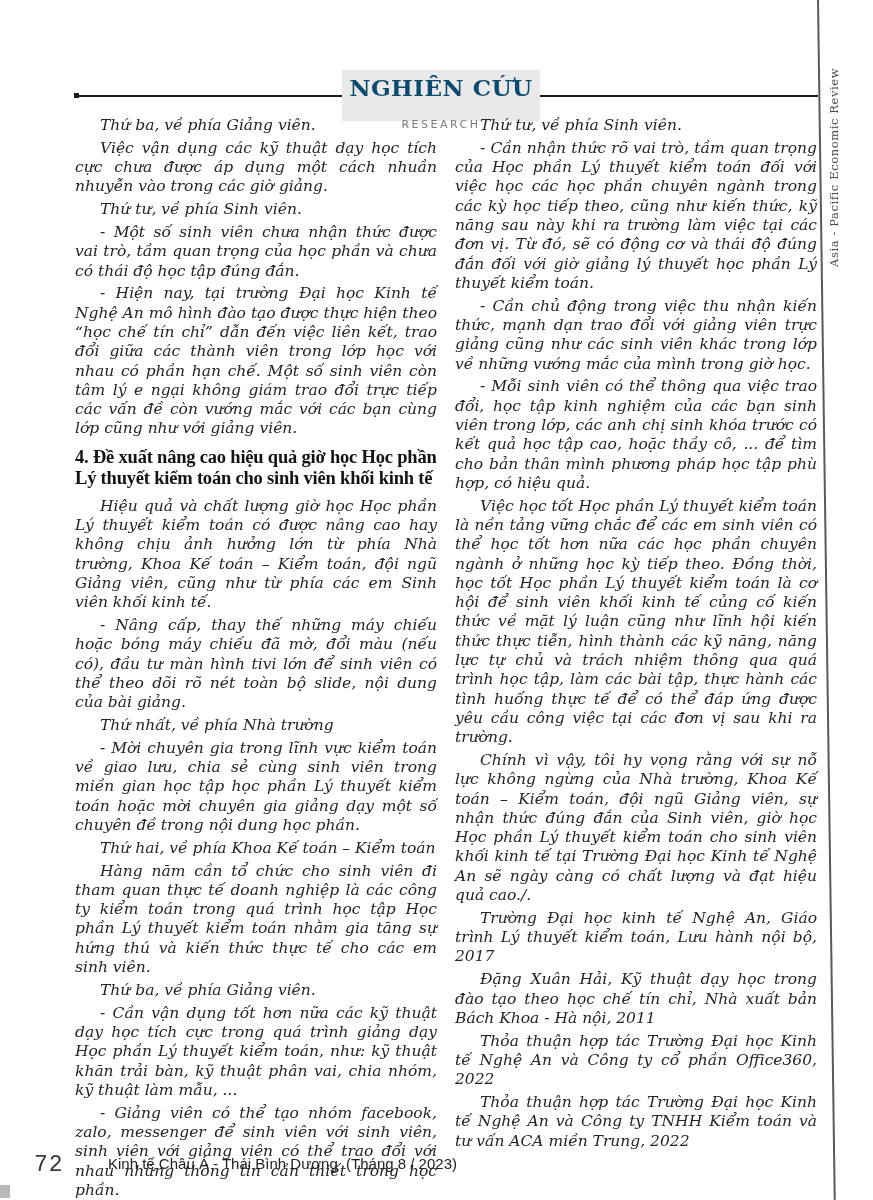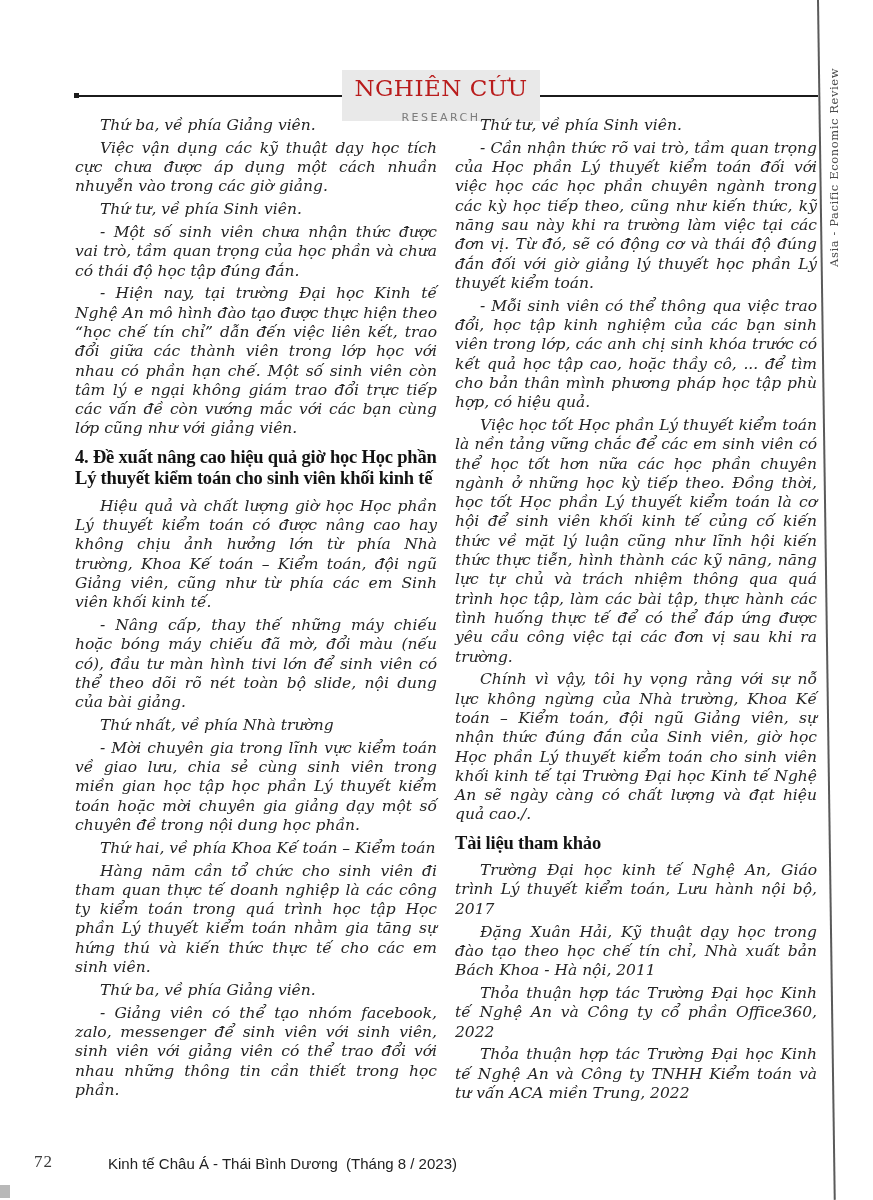--- a/index.html
+++ b/index.html
@@ -20,27 +20,27 @@
     position: absolute; left: 74px; top: 93px;
     width: 5px; height: 5px; background: #1b1b1b;
   }
   .header-box {
     position: absolute; left: 342px; top: 70px;
     width: 198px; height: 51px;
     background: #e9e9e9; text-align: center; padding-top: 5px;
   }
   .header-title {
     font-family: "DejaVu Serif", serif;
-    font-weight: normal; font-size: 23px; line-height: 26px;
-    color: #b91c1c; letter-spacing: 0.5px;
+    font-weight: bold; font-size: 23px; line-height: 26px;
+    color: #0c4a6e; letter-spacing: 0.5px;
   }
   .header-sub {
     font-family: "DejaVu Sans", sans-serif;
     font-size: 11px; line-height: 13px;
-    color: #7b7b7b; letter-spacing: 2.5px; margin-top: 10px;
+    color: #7b7b7b; letter-spacing: 2.5px; margin-top: 17px;
   }
 
   
   .side-rule {
     position: absolute; left: 817px; top: 0;
     width: 2px; height: 1200px; background: #3d3d3d;
     transform: rotate(-0.8deg); transform-origin: top center;
     opacity: 0.85;
   }
   .side-banner {
@@ -62,22 +62,22 @@
   .col h2 {
     font-family: Liberation Serif, serif; font-weight: bold;
     font-size: 18.5px; line-height: 21.5px;
     margin: 8px 0 7px 0; color: #131313;
     letter-spacing: -0.2px; text-align: left;
   }
 
   
   .footer-page-num {
     position: absolute; left: 34px; top: 1152px;
-    font-family: Liberation Serif, serif;
-    font-size: 17px; color: #3a3a3a; letter-spacing: 1px;
+    font-family: Liberation Mono, monospace;
+    font-size: 23px; color: #3a3a3a; letter-spacing: 1px;
   }
   .footer-journal {
     position: absolute; left: 108px; top: 1155px;
     font-family: "Liberation Sans", sans-serif;
     font-size: 15px; color: #222222; white-space: pre;
   }
   .corner-mark {
     position: absolute; left: 0; top: 1185px;
     width: 10px; height: 13px; background: #b8b8b8;
   }
@@ -104,29 +104,30 @@
       <p>- Một số sinh viên chưa nhận thức được vai trò, tầm quan trọng của học phần và chưa có thái độ học tập đúng đắn.</p>
       <p>- Hiện nay, tại trường Đại học Kinh tế Nghệ An mô hình đào tạo được thực hiện theo “học chế tín chỉ” dẫn đến việc liên kết, trao đổi giữa các thành viên trong lớp học với nhau có phần hạn chế. Một số sinh viên còn tâm lý e ngại không giám trao đổi trực tiếp các vấn đề còn vướng mắc với các bạn cùng lớp cũng như với giảng viên.</p>
       <h2>4. Đề xuất nâng cao hiệu quả giờ học Học phần Lý thuyết kiểm toán cho sinh viên khối kinh tế</h2>
       <p>Hiệu quả và chất lượng giờ học Học phần Lý thuyết kiểm toán có được nâng cao hay không chịu ảnh hưởng lớn từ phía Nhà trường, Khoa Kế toán – Kiểm toán, đội ngũ Giảng viên, cũng như từ phía các em Sinh viên khối kinh tế.</p>
       <p>- Nâng cấp, thay thế những máy chiếu hoặc bóng máy chiếu đã mờ, đổi màu (nếu có), đầu tư màn hình tivi lớn để sinh viên có thể theo dõi rõ nét toàn bộ slide, nội dung của bài giảng.</p>
       <p>Thứ nhất, về phía Nhà trường</p>
       <p>- Mời chuyên gia trong lĩnh vực kiểm toán về giao lưu, chia sẻ cùng sinh viên trong miền gian học tập học phần Lý thuyết kiểm toán hoặc mời chuyên gia giảng dạy một số chuyên đề trong nội dung học phần.</p>
       <p>Thứ hai, về phía Khoa Kế toán – Kiểm toán</p>
       <p>Hàng năm cần tổ chức cho sinh viên đi tham quan thực tế doanh nghiệp là các công ty kiểm toán trong quá trình học tập Học phần Lý thuyết kiểm toán nhằm gia tăng sự hứng thú và kiến thức thực tế cho các em sinh viên.</p>
       <p>Thứ ba, về phía Giảng viên.</p>
+      <p>- Cần vận dụng tốt hơn nữa các kỹ thuật dạy học tích cực trong quá trình giảng dạy Học phần Lý thuyết kiểm toán, như: kỹ thuật khăn trải bàn, kỹ thuật phân vai, chia nhóm, kỹ thuật làm mẫu, ...</p>
       <p>- Giảng viên có thể tạo nhóm facebook, zalo, messenger để sinh viên với sinh viên, sinh viên với giảng viên có thể trao đổi với nhau những thông tin cần thiết trong học phần.</p>
     </div>
   <div class="col col-right">
       <p>Thứ tư, về phía Sinh viên.</p>
       <p>- Cần nhận thức rõ vai trò, tầm quan trọng của Học phần Lý thuyết kiểm toán đối với việc học các học phần chuyên ngành trong các kỳ học tiếp theo, cũng như kiến thức, kỹ năng sau này khi ra trường làm việc tại các đơn vị. Từ đó, sẽ có động cơ và thái độ đúng đắn đối với giờ giảng lý thuyết học phần Lý thuyết kiểm toán.</p>
+      <p>- Cần chủ động trong việc thu nhận kiến thức, mạnh dạn trao đổi với giảng viên trực giảng cũng như các sinh viên khác trong lớp về những vướng mắc của mình trong giờ học.</p>
       <p>- Mỗi sinh viên có thể thông qua việc trao đổi, học tập kinh nghiệm của các bạn sinh viên trong lớp, các anh chị sinh khóa trước có kết quả học tập cao, hoặc thầy cô, ... để tìm cho bản thân mình phương pháp học tập phù hợp, có hiệu quả.</p>
       <p>Việc học tốt Học phần Lý thuyết kiểm toán là nền tảng vững chắc để các em sinh viên có thể học tốt hơn nữa các học phần chuyên ngành ở những học kỳ tiếp theo. Đồng thời, học tốt Học phần Lý thuyết kiểm toán là cơ hội để sinh viên khối kinh tế củng cố kiến thức về mặt lý luận cũng như lĩnh hội kiến thức thực tiễn, hình thành các kỹ năng, năng lực tự chủ và trách nhiệm thông qua quá trình học tập, làm các bài tập, thực hành các tình huống thực tế để có thể đáp ứng được yêu cầu công việc tại các đơn vị sau khi ra trường.</p>
       <p>Chính vì vậy, tôi hy vọng rằng với sự nỗ lực không ngừng của Nhà trường, Khoa Kế toán – Kiểm toán, đội ngũ Giảng viên, sự nhận thức đúng đắn của Sinh viên, giờ học Học phần Lý thuyết kiểm toán cho sinh viên khối kinh tế tại Trường Đại học Kinh tế Nghệ An sẽ ngày càng có chất lượng và đạt hiệu quả cao./.</p>
-      <h2>Tài liệu tham khảo</h2>
       <p>Trường Đại học kinh tế Nghệ An, Giáo trình Lý thuyết kiểm toán, Lưu hành nội bộ, 2017</p>
       <p>Đặng Xuân Hải, Kỹ thuật dạy học trong đào tạo theo học chế tín chỉ, Nhà xuất bản Bách Khoa - Hà nội, 2011</p>
       <p>Thỏa thuận hợp tác Trường Đại học Kinh tế Nghệ An và Công ty cổ phần Office360, 2022</p>
       <p>Thỏa thuận hợp tác Trường Đại học Kinh tế Nghệ An và Công ty TNHH Kiểm toán và tư vấn ACA miền Trung, 2022</p>
     </div>
 
   <div class="footer-page-num">72</div>
   <div class="footer-journal">Kinh tế Châu Á - Thái Bình Dương  (Tháng 8 / 2023)</div>
   <div class="corner-mark"></div>
 

